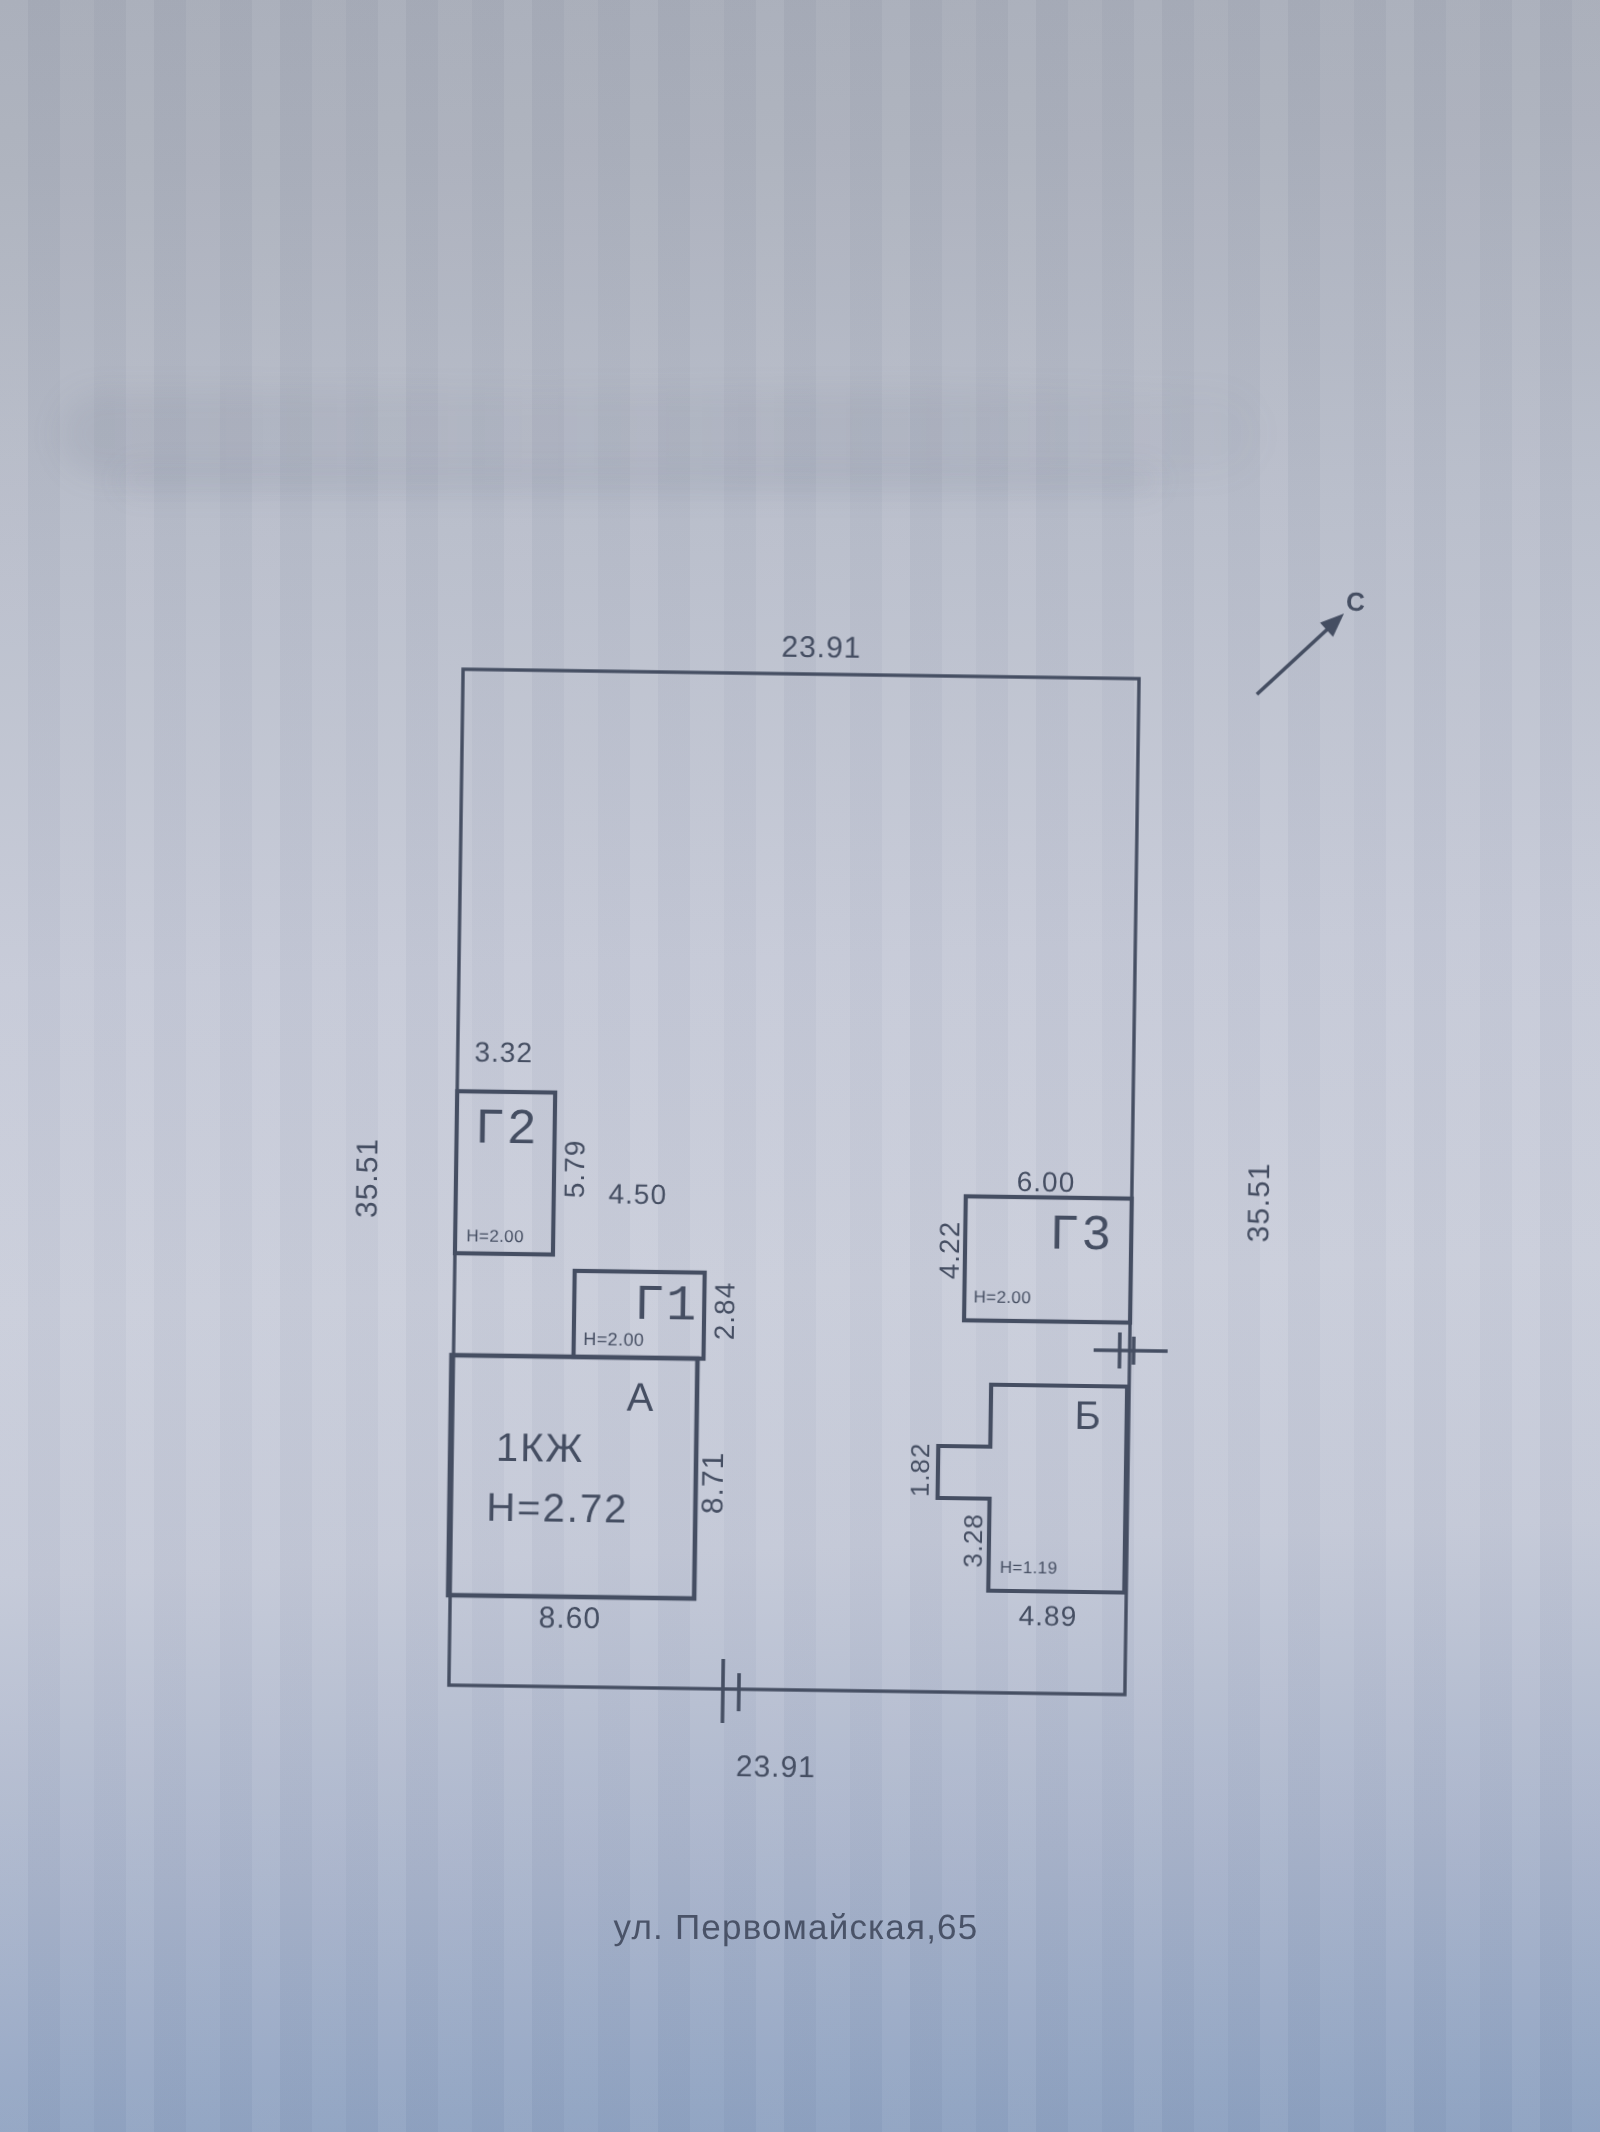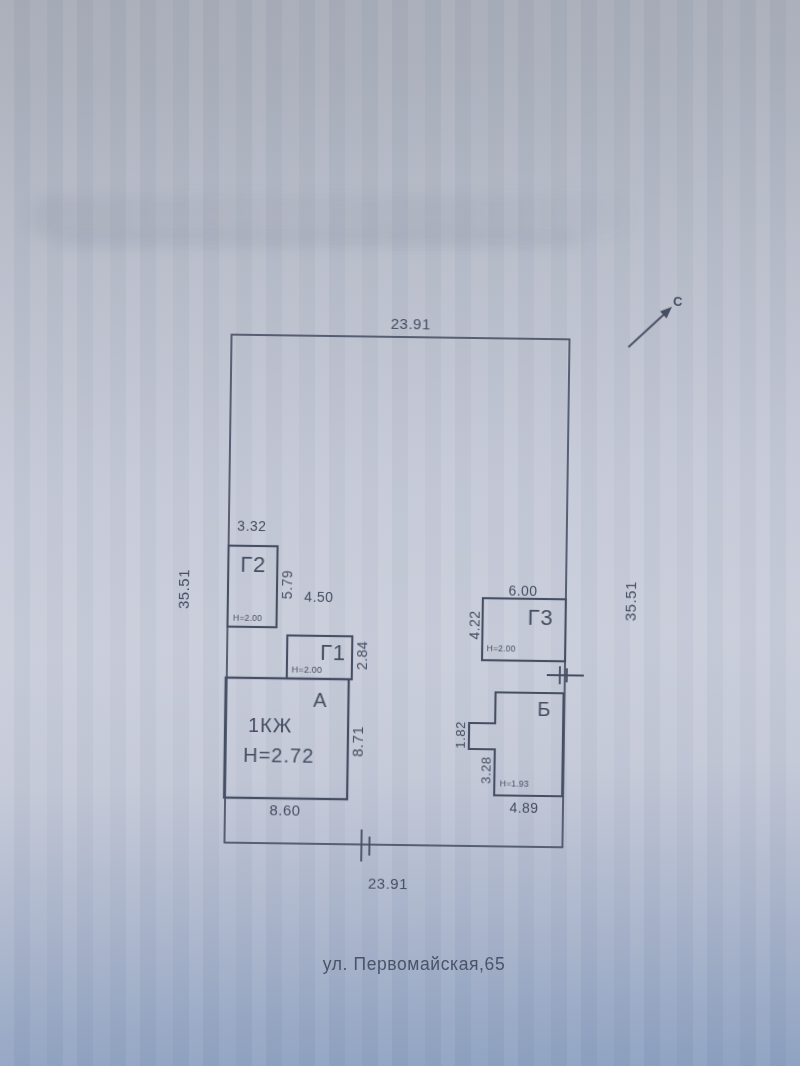--- a/index.html
+++ b/index.html
@@ -43,30 +43,29 @@
     transform:translate(-50%,-50%);
     white-space:nowrap;
     color:#454e62;
     letter-spacing:0.5px;
   }
   .lbl.v{transform:translate(-50%,-50%) rotate(-90deg);}
   .s15{font-size:15px;}
   .s14{font-size:14px;}
   .s13{font-size:13px;}
   .s20{font-size:20px;letter-spacing:1px;}
-  .s19{font-size:22px;letter-spacing:1px;}
+  .s19{font-size:25px;letter-spacing:1px;font-family:Liberation Mono, monospace;}
   .s9{font-size:9px;letter-spacing:0.2px;}
   .s8{font-size:8.5px;letter-spacing:0.2px;}
   .address{
     position:absolute;left:398px;top:964px;
     transform:translate(-50%,-50%);
     font-size:17.5px;letter-spacing:0.6px;
     color:#4a5368;filter:blur(0.3px);
     font-family:"Liberation Sans", sans-serif;
-    margin-left:16px;
   }
 </style>
 </head>
 <body>
 
 <div class="photo">
   <div class="texture"></div>
   <div class="bleed"></div>
   <div class="bleed2"></div>
 
@@ -127,19 +126,19 @@
     <div class="lbl s15" style="left:288px;top:811px;text-align:right;">8.60</div>
 
     <div class="lbl s14" style="left:523px;top:589px;text-align:center;">6.00</div>
     <div class="lbl s19" style="left:541px;top:616px;">Г3</div>
     <div class="lbl s8" style="left:502px;top:647px;">Н=2.00</div>
     <div class="lbl v s14" style="left:475px;top:624px;">4.22</div>
 
     <div class="lbl s20" style="left:546px;top:707px;">Б</div>
     <div class="lbl v s13" style="left:462px;top:734px;">1.82</div>
     <div class="lbl v s13" style="left:489px;top:769px;">3.28</div>
-    <div class="lbl s8" style="left:517px;top:782px;">Н=1.93</div>
+    <div class="lbl s8" style="left:517px;top:782px;">Н=1.19</div>
     <div class="lbl s14" style="left:527px;top:806px;">4.89</div>
 
   </div>
 
   <div class="address">ул. Первомайская,65</div>
 </div>
 
 </body></html>

